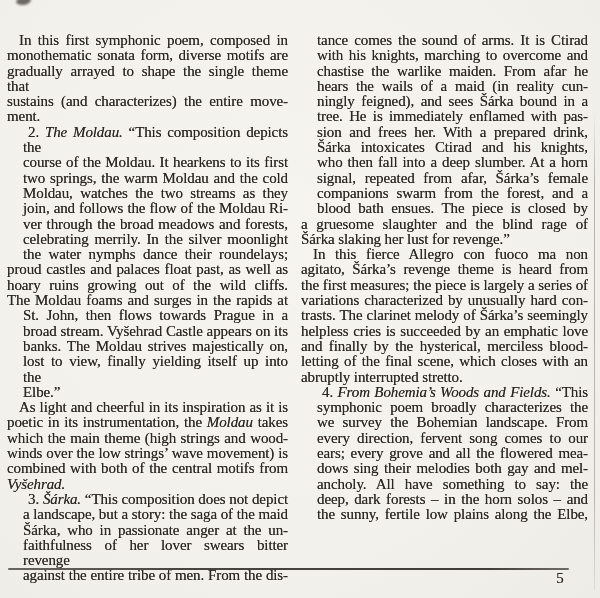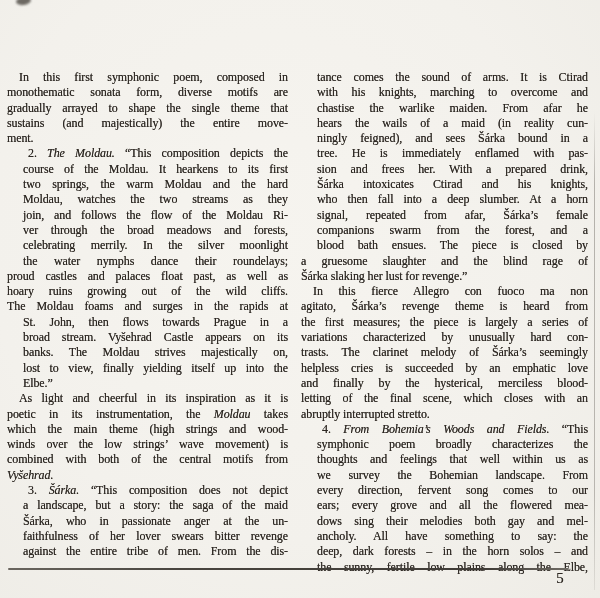--- a/index.html
+++ b/index.html
@@ -7,25 +7,24 @@
     position:relative;
     width:600px;height:598px;
     background:#f4f2ed;
     background-image:radial-gradient(ellipse at 45% 40%, #f6f4ef 0%, #f3f1ec 60%, #eeece6 100%);
     font-family:"Liberation Serif", serif;
     color:#2c2722;
     overflow:hidden;
   }
   .col{
     position:absolute;top:33px;
-    font-size:12px;
+    font-size:15px;
     line-height:15.3px;
     letter-spacing:-0.1px;
     text-shadow:0 0 0.4px rgba(44,39,34,0.75);
-    margin-top:37px;
   }
   .col-left{left:7px;width:281px;}
   .col-right{left:301px;width:287px;}
   .para{margin:0;}
   .para.quote{margin-left:16px;}
   .para.body.indent-first > .line:first-child{text-indent:12px;}
   .para.quote.indent-first > .line:first-child{text-indent:5px;}
   .line{
     text-align:justify;
     text-align-last:justify;
@@ -61,27 +60,27 @@
 
 <div class="page">
   <div class="scan-smudge"></div>
   <div class="scan-edge-line"></div>
 
   <div class="col col-left">
       <div class="para body indent-first">
         <div class="line">In this first symphonic poem, composed in</div>
         <div class="line">monothematic sonata form, diverse motifs are</div>
         <div class="line">gradually arrayed to shape the single theme that</div>
-        <div class="line">sustains (and majestically) the entire move-</div>
+        <div class="line">sustains (and characterizes) the entire move-</div>
         <div class="line end">ment.</div>
       </div>
       <div class="para quote indent-first">
         <div class="line">2. <i>The Moldau.</i> “This composition depicts the</div>
         <div class="line">course of the Moldau. It hearkens to its first</div>
-        <div class="line">two springs, the warm Moldau and the hard</div>
+        <div class="line">two springs, the warm Moldau and the cold</div>
         <div class="line">Moldau, watches the two streams as they</div>
         <div class="line">join, and follows the flow of the Moldau Ri-</div>
         <div class="line">ver through the broad meadows and forests,</div>
         <div class="line">celebrating merrily. In the silver moonlight</div>
         <div class="line">the water nymphs dance their roundelays;</div>
         <div class="line flush">proud castles and palaces float past, as well as</div>
         <div class="line flush">hoary ruins growing out of the wild cliffs.</div>
         <div class="line flush">The Moldau foams and surges in the rapids at</div>
         <div class="line">St. John, then flows towards Prague in a</div>
         <div class="line">broad stream. Vyšehrad Castle appears on its</div>
@@ -129,21 +128,20 @@
         <div class="line">variations characterized by unusually hard con-</div>
         <div class="line">trasts. The clarinet melody of Šárka’s seemingly</div>
         <div class="line">helpless cries is succeeded by an emphatic love</div>
         <div class="line">and finally by the hysterical, merciless blood-</div>
         <div class="line">letting of the final scene, which closes with an</div>
         <div class="line end">abruptly interrupted stretto.</div>
       </div>
       <div class="para quote indent-first">
         <div class="line">4. <i>From Bohemia’s Woods and Fields.</i> “This</div>
         <div class="line">symphonic poem broadly characterizes the</div>
-        <div class="line">thoughts and feelings that well within us as</div>
         <div class="line">we survey the Bohemian landscape. From</div>
         <div class="line">every direction, fervent song comes to our</div>
         <div class="line">ears; every grove and all the flowered mea-</div>
         <div class="line">dows sing their melodies both gay and mel-</div>
         <div class="line">ancholy. All have something to say: the</div>
         <div class="line">deep, dark forests – in the horn solos – and</div>
         <div class="line">the sunny, fertile low plains along the Elbe,</div>
       </div>
     </div>
 

